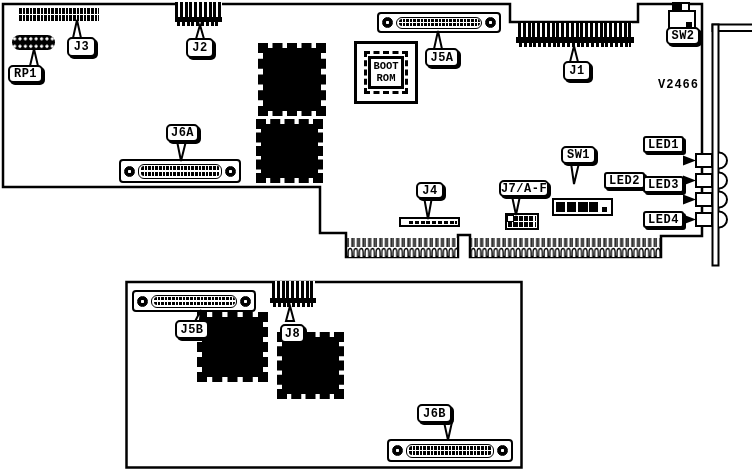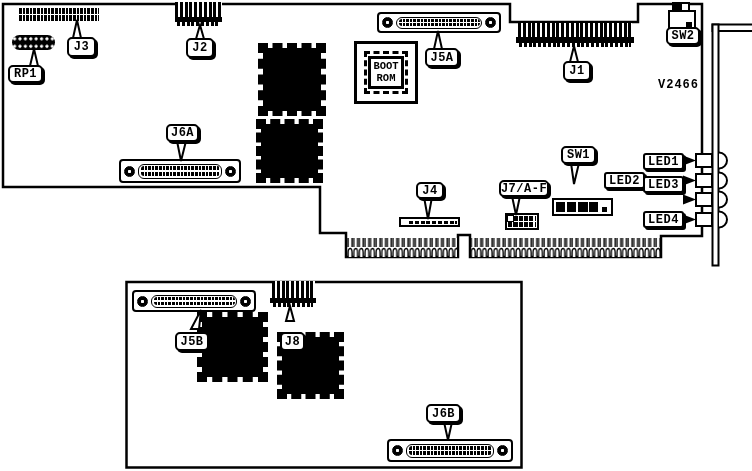--- a/index.html
+++ b/index.html
@@ -240,37 +240,37 @@
     </div>
   <div class="callout" style="left:416px;top:182px;width:28px;height:17px">
       <span>J4</span>
     </div>
   <div class="callout" style="left:499px;top:180px;width:50px;height:17px">
       <span>J7/A-F</span>
     </div>
   <div class="callout" style="left:561px;top:146px;width:35px;height:18px">
       <span>SW1</span>
     </div>
-  <div class="callout sq" style="left:643px;top:153px;width:41px;height:17px">
+  <div class="callout sq" style="left:643px;top:136px;width:41px;height:17px">
       <span>LED1</span>
     </div>
   <div class="callout sq" style="left:604px;top:172px;width:41px;height:17px">
       <span>LED2</span>
     </div>
   <div class="callout sq" style="left:643px;top:176px;width:41px;height:17px">
       <span>LED3</span>
     </div>
   <div class="callout sq" style="left:643px;top:211px;width:41px;height:17px">
       <span>LED4</span>
     </div>
-  <div class="callout" style="left:175px;top:332px;width:34px;height:19px">
+  <div class="callout" style="left:175px;top:320px;width:34px;height:19px">
       <span>J5B</span>
     </div>
-  <div class="callout" style="left:280px;top:332px;width:25px;height:19px">
+  <div class="callout" style="left:280px;top:324px;width:25px;height:19px">
       <span>J8</span>
     </div>
-  <div class="callout" style="left:426px;top:404px;width:35px;height:19px">
+  <div class="callout" style="left:417px;top:404px;width:35px;height:19px">
       <span>J6B</span>
     </div>
 
   <div class="ptxt" style="left:658px;top:78px">V2466</div>
 
 </div>
 
 </body></html>

